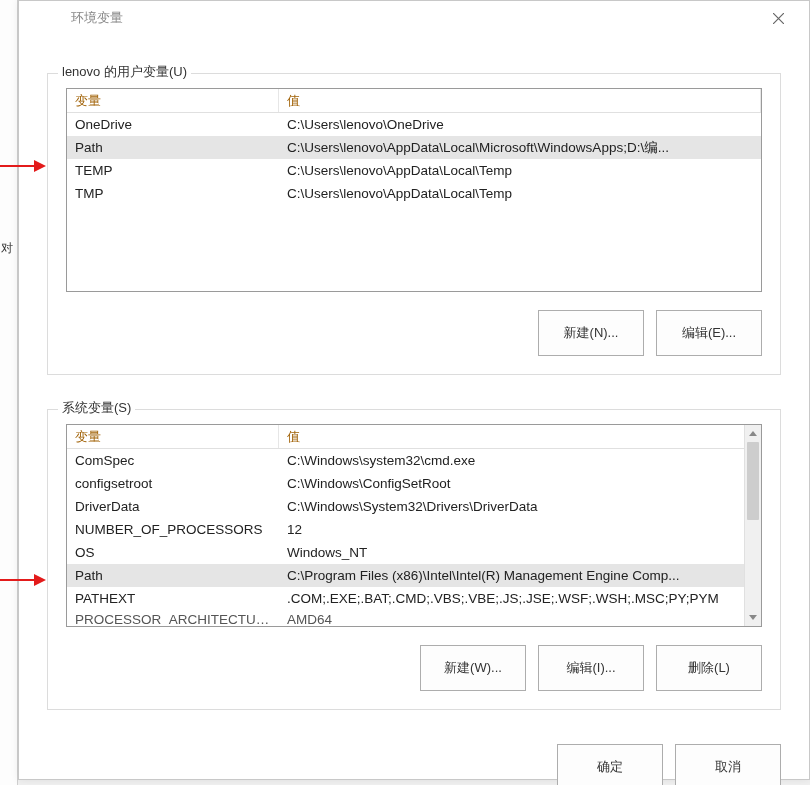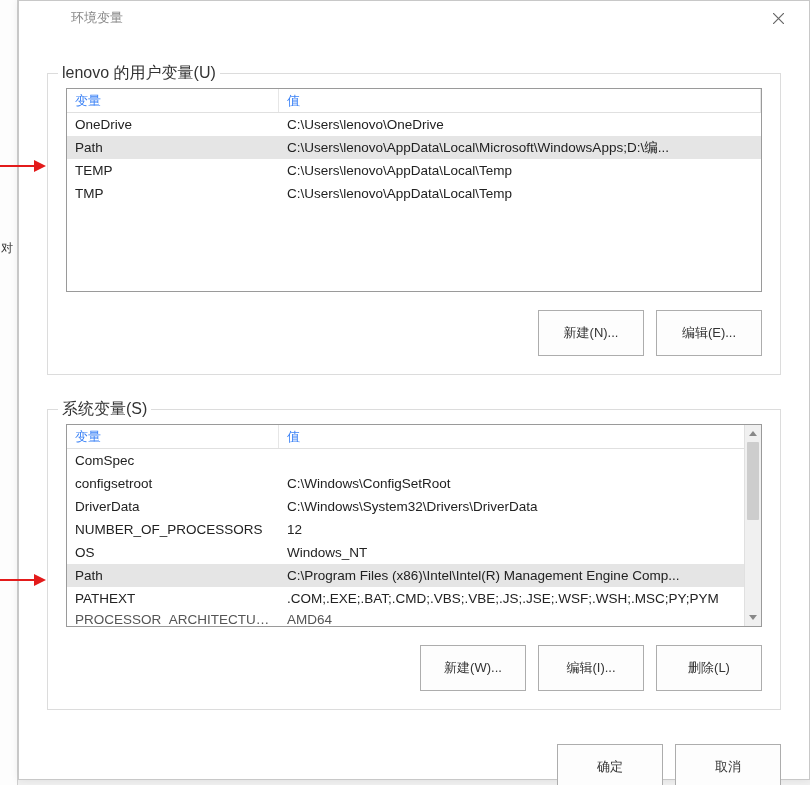--- a/index.html
+++ b/index.html
@@ -60,38 +60,38 @@
       position: relative;
       margin-top: 28px;
       padding: 14px 18px 18px 18px;
     }
     .group-label {
       position: absolute;
       top: -11px;
       left: 10px;
       background: #fff;
       padding: 0 4px;
-      font-size: 16px;
+      font-size: 13px;
       color: #333;
     }
     .grid {
       border: 1px solid #9a9a9a;
       background: #fff;
       overflow: hidden;
       position: relative;
     }
     .grid1 { height: 204px; }
     .grid2 { height: 203px; }
     .grid-header {
       display: flex;
       height: 24px;
       background: #fff;
       border-bottom: 1px solid #e0e0e0;
       font-size: 13px;
-      color: #3b82f6;
+      color: #a16207;
     }
     .grid-header .col {
       display: flex; align-items: center;
       padding: 0 8px;
       border-right: 1px solid #e6e6e6;
     }
     .grid-body { }
     .row {
       display: flex;
       height: 23px;
@@ -218,20 +218,21 @@
         <span>系统变量(S)</span>
       </div>
       <div class="grid grid2">
         <div class="grid-header">
           <div class="col col-var">变量</div>
           <div class="col col-val" style="padding-right:18px">值</div>
         </div>
         <div class="grid-body" id="sys-rows">
             <div class="row">
               <div class="cell col-var">ComSpec</div>
+              <div class="cell col-val" style="padding-right: 20px;">C:\Windows\system32\cmd.exe</div>
             </div>
             <div class="row">
               <div class="cell col-var">configsetroot</div>
               <div class="cell col-val" style="padding-right: 20px;">C:\Windows\ConfigSetRoot</div>
             </div>
             <div class="row">
               <div class="cell col-var">DriverData</div>
               <div class="cell col-val" style="padding-right: 20px;">C:\Windows\System32\Drivers\DriverData</div>
             </div>
             <div class="row">

